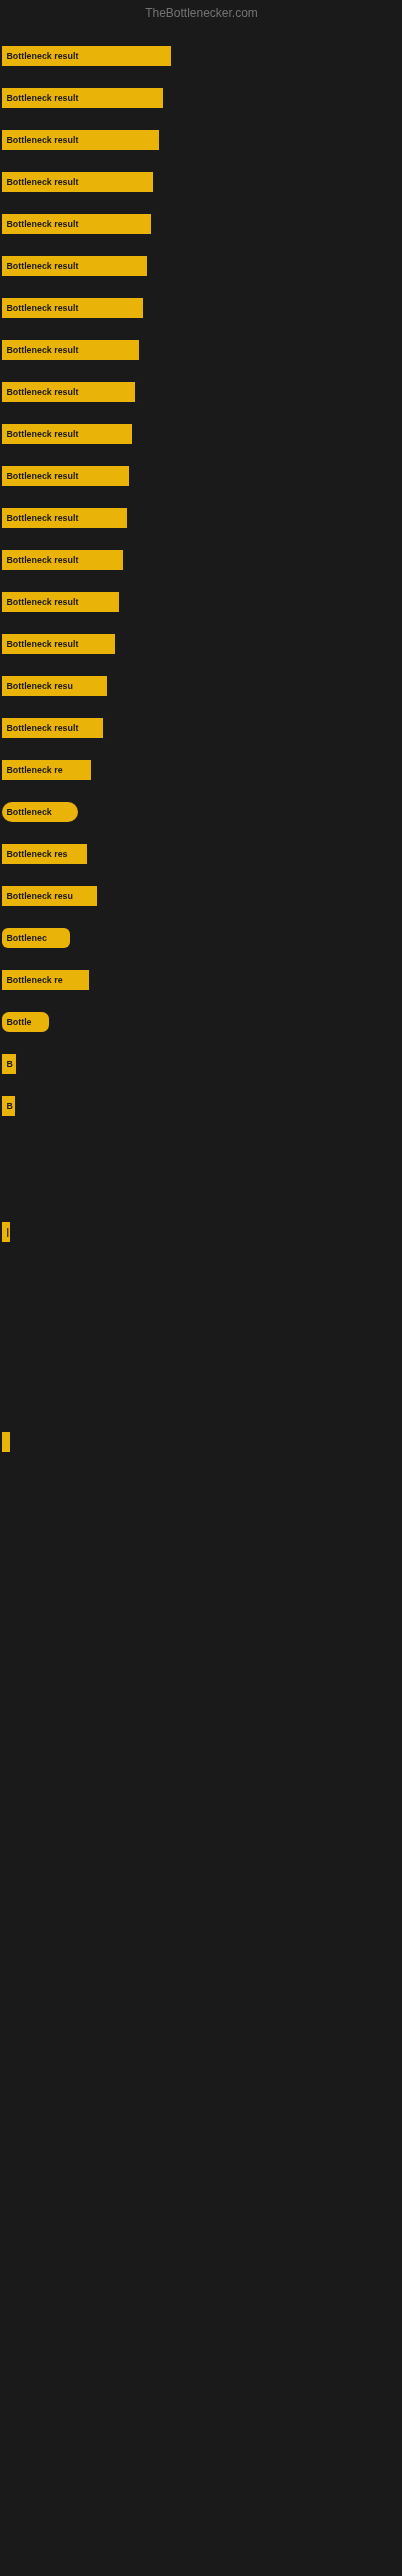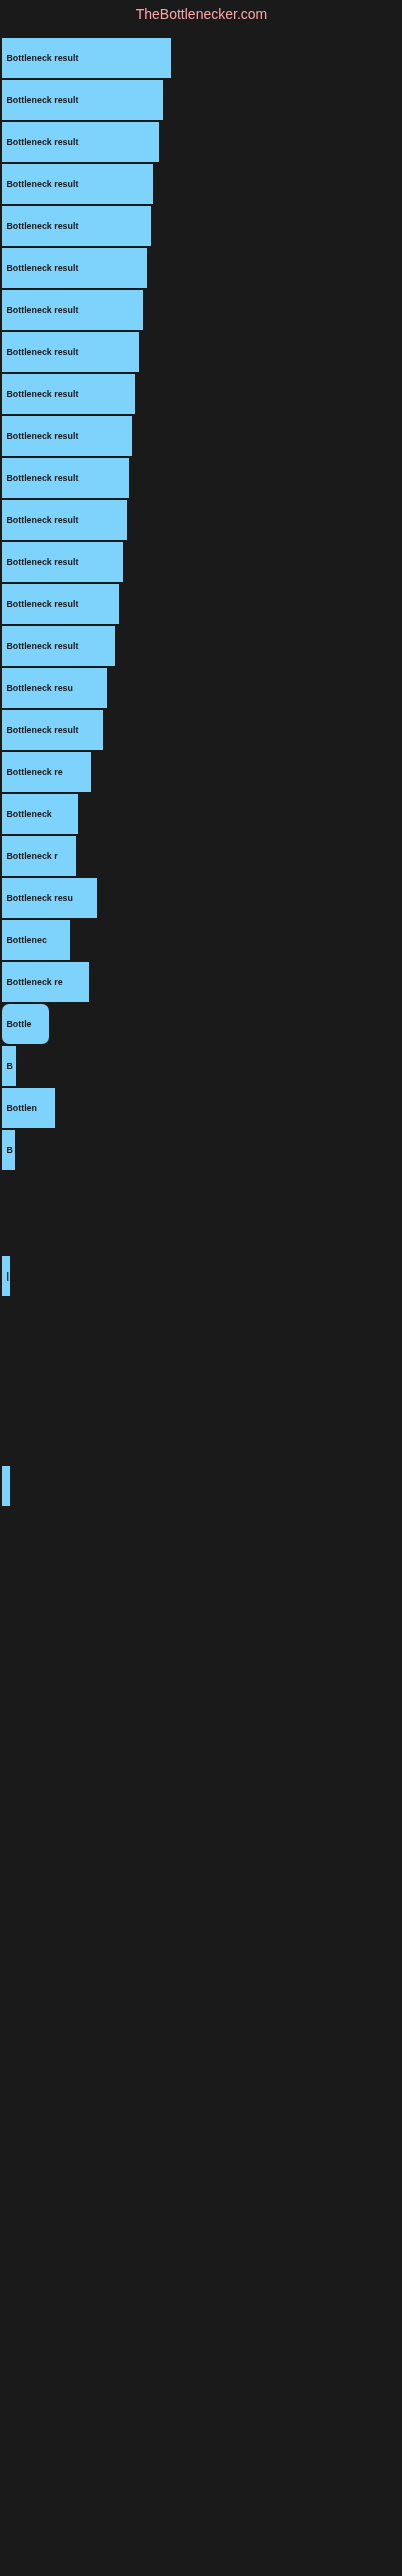--- a/index.html
+++ b/index.html
@@ -11,43 +11,43 @@
     body {
       width: 403px;
       min-height: 2576px;
       background-color: #1a1a1a;
       font-family: Arial, sans-serif;
       position: relative;
     }
 
     .site-title {
       text-align: center;
-      color: #fca5a5;
-      font-size: 14px;
+      color: #737373;
+      font-size: 12px;
       padding: 6.4px 0;
       background-color: #1a1a1a;
     }
 
     .bars-container {
       padding: 8px 0;
       display: flex;
       flex-direction: column;
       gap: 0px;
     }
 
     .bar-row {
       display: flex;
       align-items: center;
       padding: 3.2px 0;
       height: 42px;
     }
 
     .bar {
-      height: 40px;
-      background-color: #7dd3fc;
+      height: 20px;
+      background-color: #eab308;
       display: flex;
       align-items: center;
       padding-left: 4.8px;
       margin-left: 1.6px;
       min-width: 8px;
       overflow: hidden;
     }
 
     .bar-label {
       color: #1a1a1a;
@@ -146,60 +146,55 @@
       <div class="bar" style="width: 101px;">
         <span class="bar-label">Bottleneck result</span>
       </div>
     </div>
     <div class="bar-row">
       <div class="bar" style="width: 89px;">
         <span class="bar-label">Bottleneck re</span>
       </div>
     </div>
     <div class="bar-row">
-      <div class="bar" style="width: 76px;">
+      <div class="bar" style="width: 76px; border-radius: 10px;">
         <span class="bar-label">Bottleneck</span>
       </div>
     </div>
     <div class="bar-row">
-      <div class="bar" style="width: 74px;">
-        <span class="bar-label">Bottleneck r</span>
+      <div class="bar" style="width: 85px;">
+        <span class="bar-label">Bottleneck res</span>
       </div>
     </div>
     <div class="bar-row">
       <div class="bar" style="width: 95px;">
         <span class="bar-label">Bottleneck resu</span>
       </div>
     </div>
     <div class="bar-row">
-      <div class="bar" style="width: 68px;">
+      <div class="bar" style="width: 68px; border-radius: 6px;">
         <span class="bar-label">Bottlenec</span>
       </div>
     </div>
     <div class="bar-row">
       <div class="bar" style="width: 87px;">
         <span class="bar-label">Bottleneck re</span>
       </div>
     </div>
     <div class="bar-row">
       <div class="bar" style="width: 47px; border-radius: 7px;">
         <span class="bar-label">Bottle</span>
       </div>
     </div>
     <div class="bar-row">
       <div class="bar" style="width: 14.5px;">
         <span class="bar-label">B</span>
       </div>
     </div>
     <div class="bar-row">
-      <div class="bar" style="width: 53px;">
-        <span class="bar-label">Bottlen</span>
-      </div>
-    </div>
-    <div class="bar-row">
       <div class="bar" style="width: 13px;">
         <span class="bar-label">B</span>
       </div>
     </div>
     <div class="bar-row"></div>
     <div class="bar-row"></div>
     <div class="bar-row">
       <div class="bar" style="width: 8px;">
         <span class="bar-label">|</span>
       </div>

